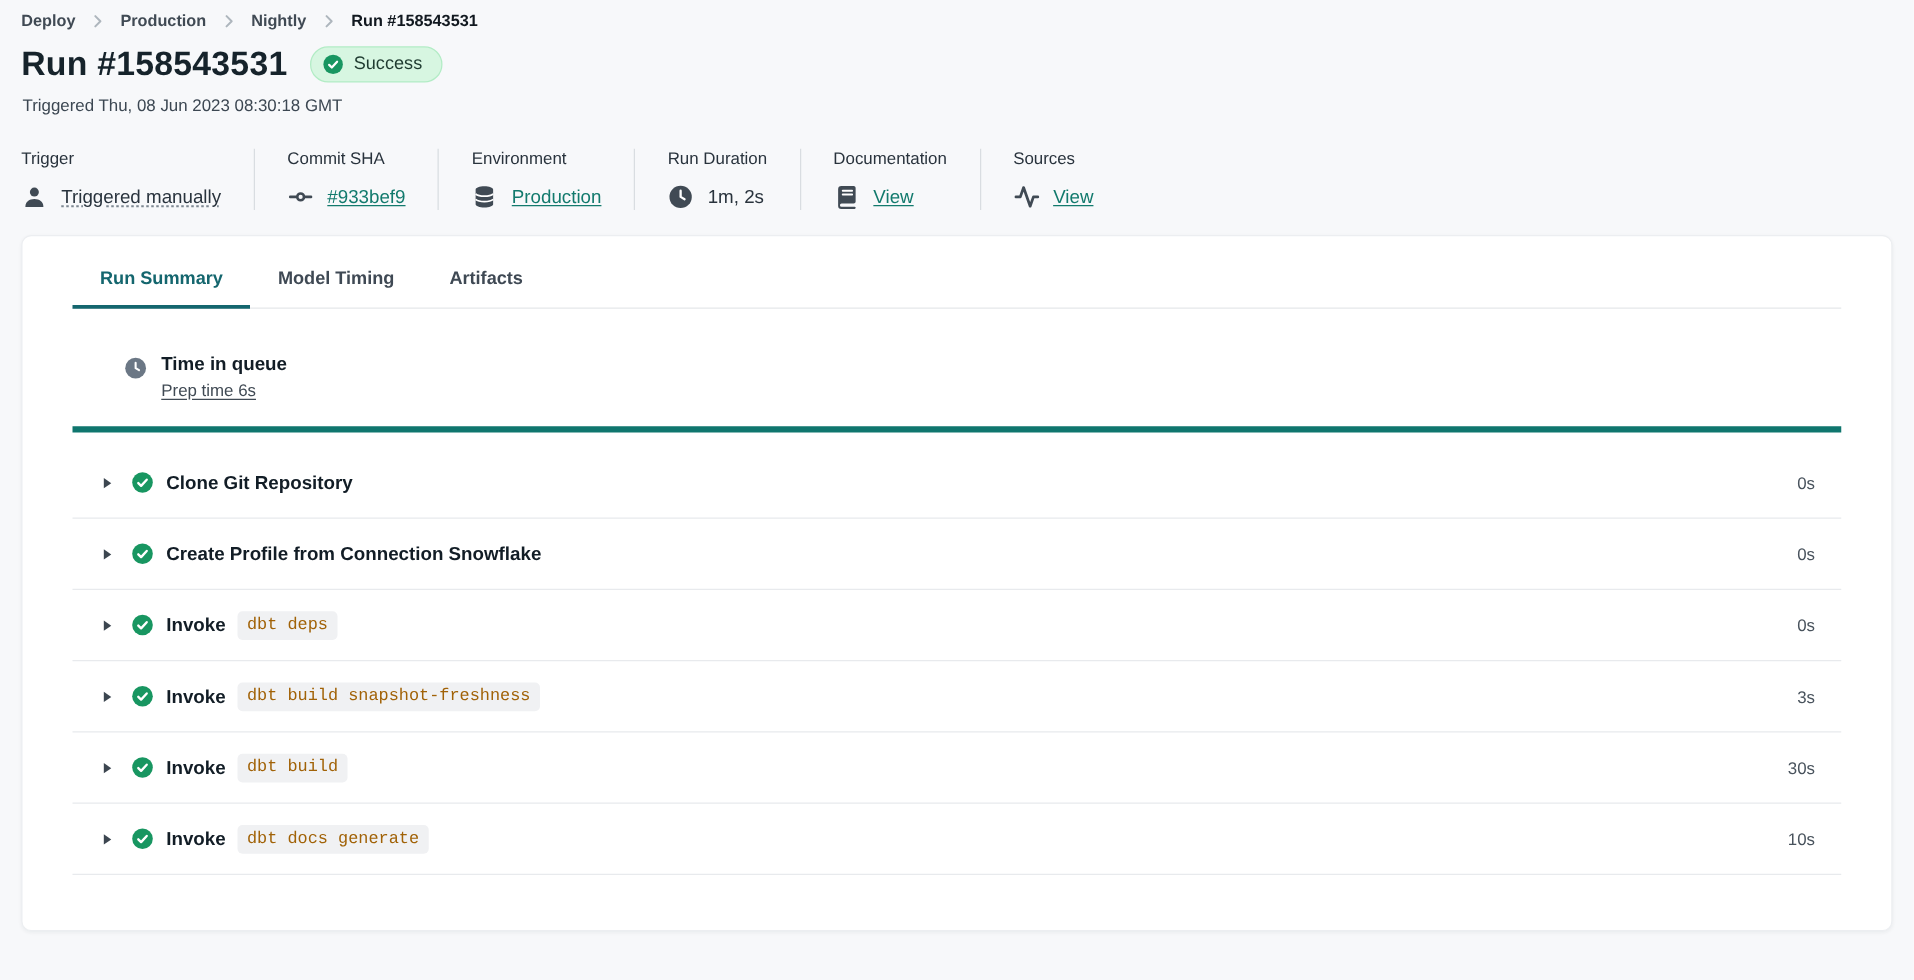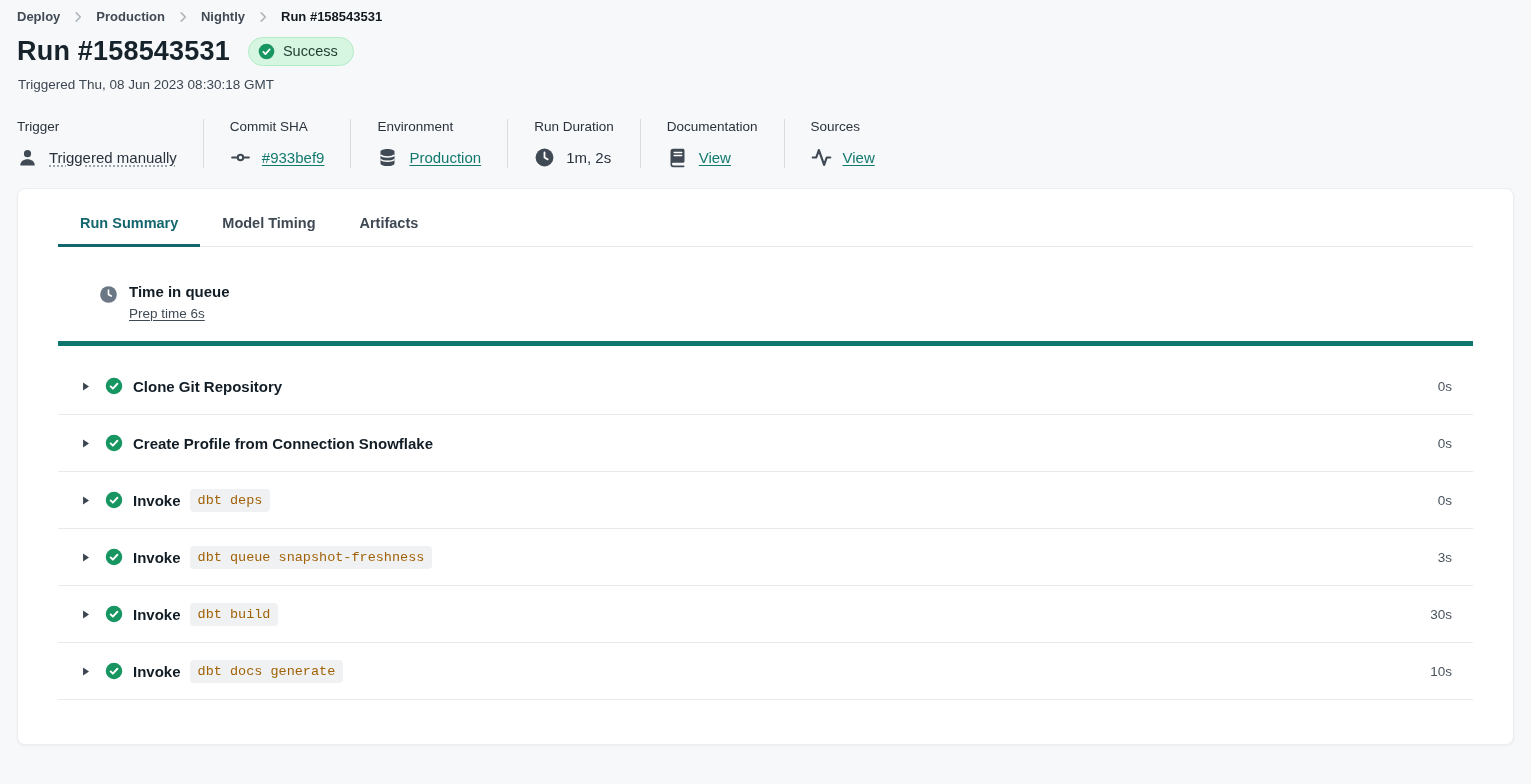--- a/index.html
+++ b/index.html
@@ -254,21 +254,21 @@
       <button class="expander">
           <svg class="icon" width="13" height="13" viewBox="0 0 24 24">
             <path d="M7.5 4.5l11 7.5-11 7.5z" fill="#3c4650"></path>
           </svg>
         </button>
       <svg class="icon step-check" width="18" height="18" viewBox="0 0 24 24">
           <circle cx="12" cy="12" r="11" fill="#189661"></circle>
           <path d="M7.5 12.6l3 3 6-6.6" stroke="#fff" stroke-width="2.5" fill="none" stroke-linecap="round" stroke-linejoin="round"></path>
         </svg>
       <span class="step-label">Invoke</span>
-      <code class="step-cmd">dbt queue snapshot-freshness</code>
+      <code class="step-cmd">dbt build snapshot-freshness</code>
       <span class="step-duration">3s</span>
     </div>
 
     <div class="step-row">
       <button class="expander">
           <svg class="icon" width="13" height="13" viewBox="0 0 24 24">
             <path d="M7.5 4.5l11 7.5-11 7.5z" fill="#3c4650"></path>
           </svg>
         </button>
       <svg class="icon step-check" width="18" height="18" viewBox="0 0 24 24">

